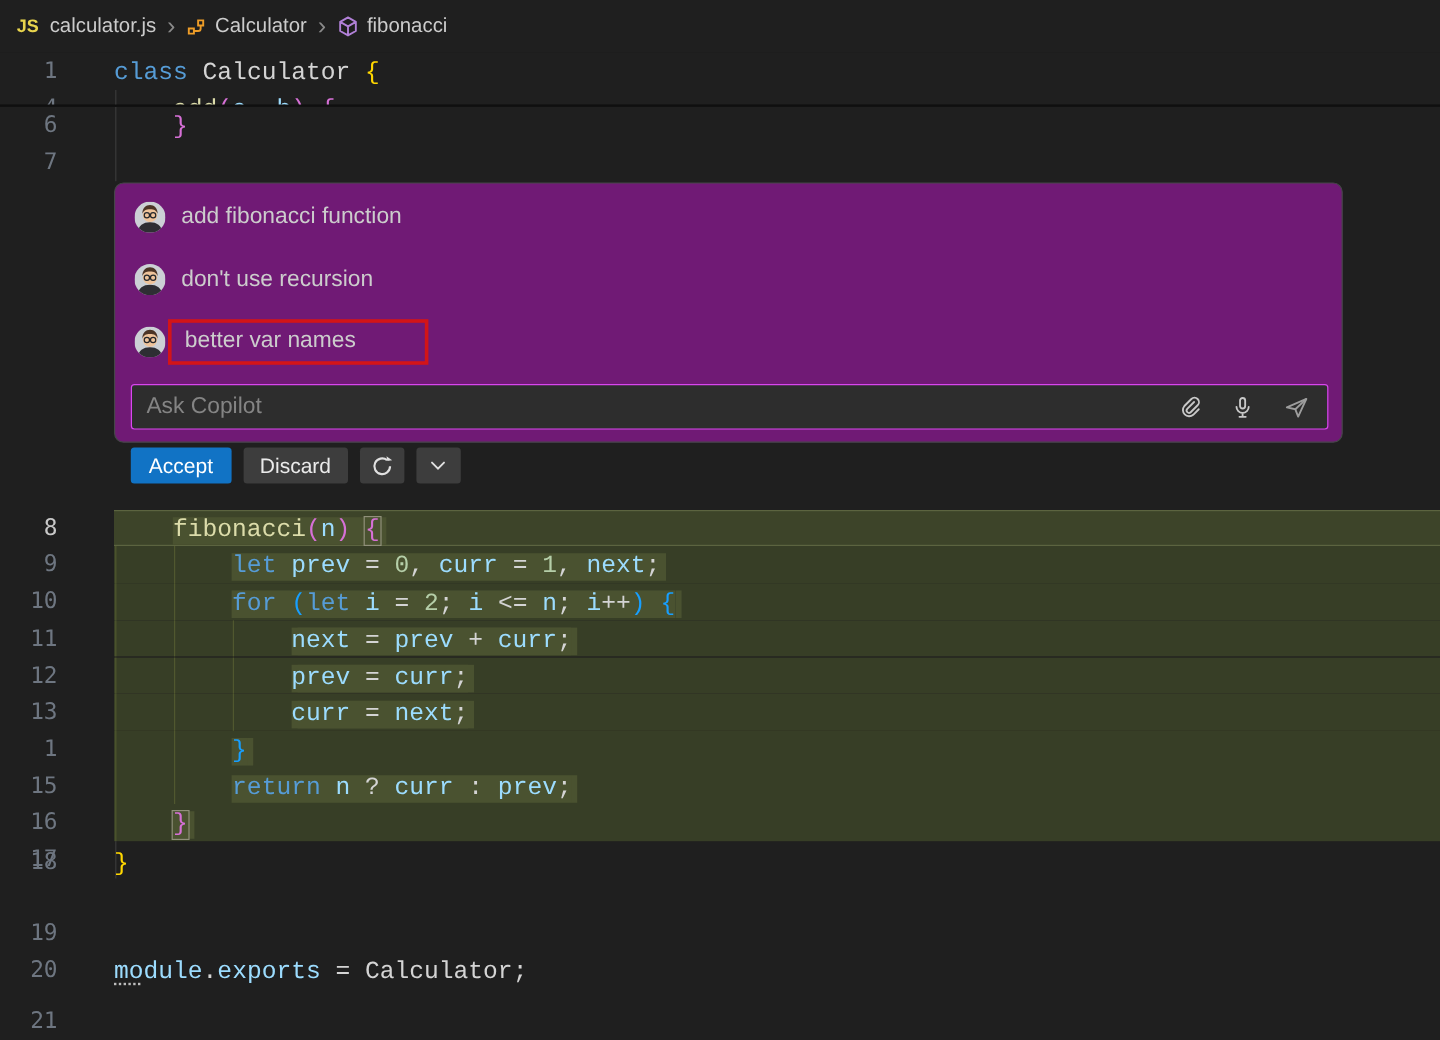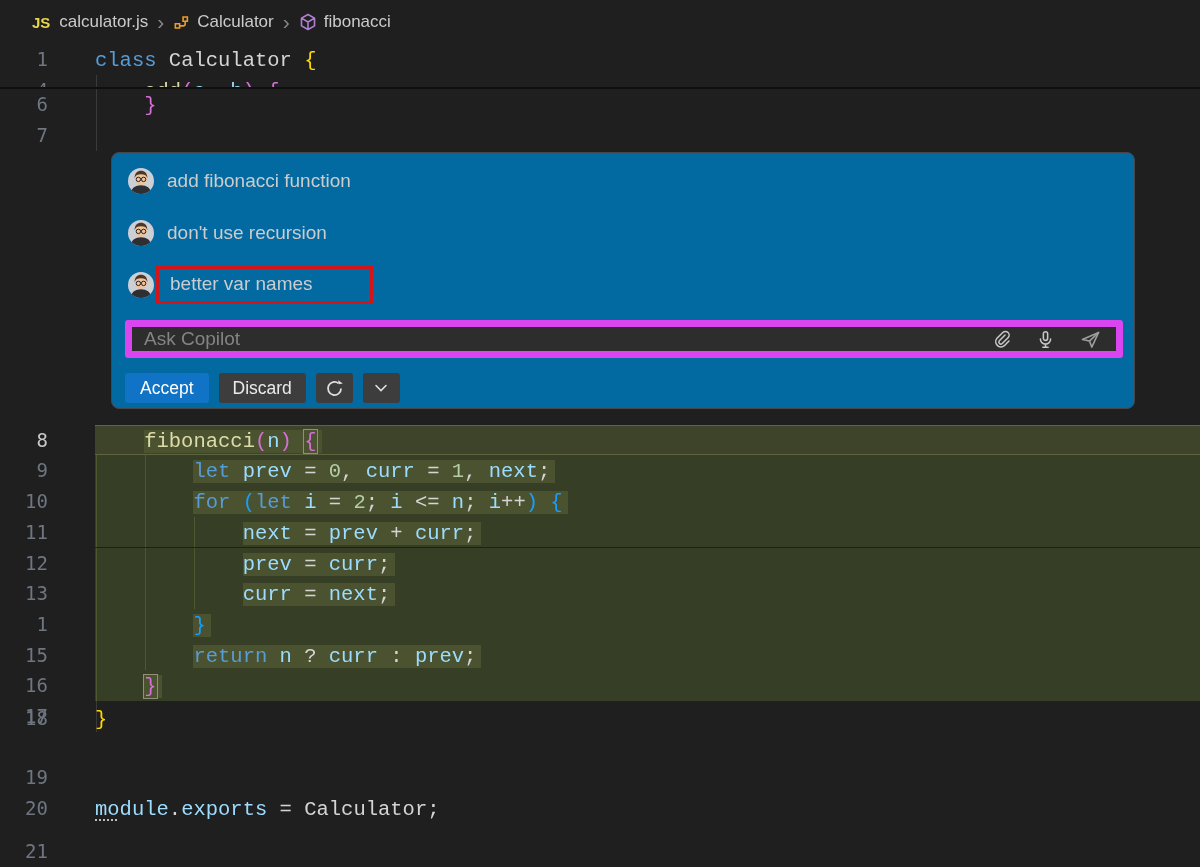--- a/index.html
+++ b/index.html
@@ -1,21 +1,21 @@
 <!DOCTYPE html>
 <html><head>
 <meta charset="utf-8">
 <style>
   html,body{margin:0;padding:0;background:#1f1f1f;}
   .screen{position:relative;width:1200px;height:867px;background:#1f1f1f;overflow:hidden;
           font-family:"Liberation Sans",sans-serif;color:#cccccc;}
 
   
   .breadcrumb{position:absolute;top:0;left:0;right:0;height:44px;display:flex;align-items:center;
-              padding-left:32px;gap:7px;font-size:17px;color:#cbcbcb;background:#1f1f1f;z-index:6;}
+              padding-left:14px;gap:7px;font-size:17px;color:#cbcbcb;background:#1f1f1f;z-index:6;}
   .js-badge{color:#e8d44d;font-weight:700;font-size:15px;margin-right:2px;}
   .crumb-sep{color:#8a8a8a;font-size:21px;line-height:1;margin:0 2px;position:relative;top:-1px;}
   .crumb-icon{display:inline-flex;align-items:center;}
 
   
   #editor-rows{position:absolute;inset:0;z-index:1;}
   .row{position:absolute;left:0;right:0;height:30.7px;font-family:"DejaVu Sans Mono",monospace;
        font-size:20.5px;line-height:30.7px;white-space:pre;}
   .sticky .row{position:relative;height:30.7px;}
   .gutter{position:absolute;left:0;top:0;width:48px;text-align:right;color:#6e7681;
@@ -32,32 +32,32 @@
   .tok-kw{color:#569cd6}.tok-var{color:#9cdcfe}.tok-num{color:#b5cea8}.tok-fn{color:#dcdcaa}
   .tok-pl{color:#d4d4d4}.tok-cls{color:#d4d4d4}.tok-b1{color:#ffd700}.tok-b2{color:#d670d6}.tok-b3{color:#179fff}
   .tok-match{outline:1px solid #90907a;}
   .tok-underline{text-decoration:underline dotted #bdbdbd 2px;text-underline-offset:4px;text-align:center;}
 
   
   .sticky{position:absolute;top:44px;left:0;right:0;height:43px;overflow:hidden;background:#1f1f1f;
           border-bottom:2px solid #0f0f0f;z-index:5;}
 
   
-  .chat-widget{position:absolute;left:95px;top:152px;width:1024px;height:257px;background:#0369a1;
-               border:1px solid #464649;border-radius:8px;z-index:7;box-sizing:border-box;margin-left:16px;}
+  .chat-widget{position:absolute;left:95px;top:152px;width:1024px;height:217px;background:#701a75;
+               border:1px solid #464649;border-radius:8px;z-index:7;box-sizing:border-box;}
   .chat-row{position:absolute;left:16px;height:32px;display:flex;align-items:center;}
   .chat-row:nth-of-type(1){top:12px;}
   .chat-row:nth-of-type(2){top:64px;}
   .chat-row:nth-of-type(3){top:116px;}
   .avatar{width:26px;height:26px;border-radius:50%;overflow:hidden;flex:0 0 26px;}
   .msg-text{margin-left:13px;font-size:19px;color:#cccccc;}
   .red-box{margin-left:2px;border:3px solid #d31418;padding:4px 57px 6px 11px;display:flex;align-items:center;}
   .red-box .msg-text{margin-left:0;}
   .chat-input{position:absolute;left:13px;top:167px;width:998px;height:38px;background:#2d2d2d;
-              border:7px solid #d946ef;border-radius:3px;box-sizing:border-box;display:flex;align-items:center;}
+              border:1px solid #d946ef;border-radius:3px;box-sizing:border-box;display:flex;align-items:center;}
   .chat-input input{flex:1;background:transparent;border:none;outline:none;color:#cccccc;
               font-family:"Liberation Sans",sans-serif;font-size:19px;padding:0 12px;}
   .chat-input input::placeholder{color:#848484;}
   .input-icons{display:flex;align-items:center;gap:25px;padding-right:15px;}
   .icon-btn{display:inline-flex;align-items:center;justify-content:center;cursor:pointer;}
   .chat-actions{position:absolute;left:13px;top:220px;display:flex;gap:10px;align-items:center;}
   .btn{height:30px;border:none;border-radius:3px;font-family:"Liberation Sans",sans-serif;
        font-size:17.5px;display:inline-flex;align-items:center;justify-content:center;cursor:pointer;}
   .btn-primary{background:#1173c5;color:#ffffff;padding:0 15px;}
   .btn-secondary{background:#3d3d3d;color:#eaeaea;padding:0 14px;}

